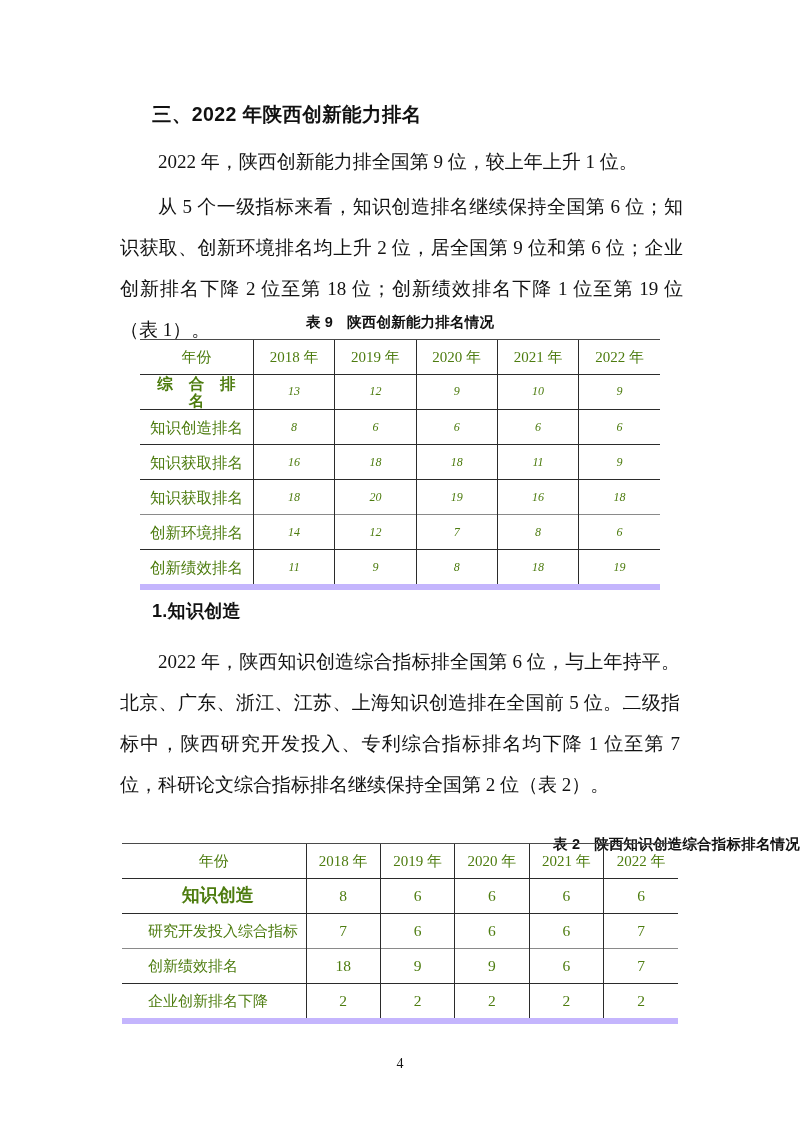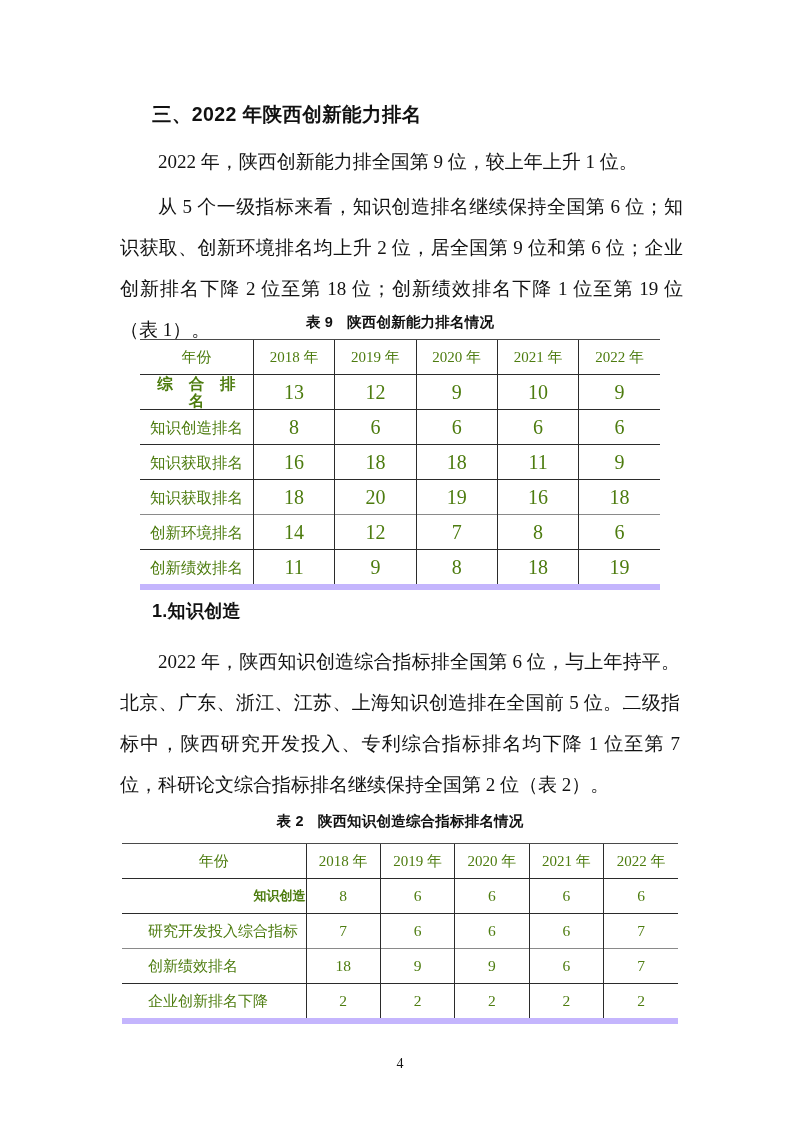--- a/index.html
+++ b/index.html
@@ -70,21 +70,21 @@
     width: 800px;
     left: 0;
     text-align: center;
     font-family: "Liberation Sans", "DejaVu Sans", sans-serif;
     font-weight: bold;
     font-size: 14.5px;
     letter-spacing: 0.2px;
     color: #111;
   }
   .tcap1 { top: 313px; }
-  .tcap2 { top: 812px; }
+  .tcap2 { top: 835px; text-align: right; }
   .tcap .capgap { display: inline-block; width: 14px; }
 
   
   table {
     position: absolute;
     border-collapse: collapse;
     font-family: "Liberation Serif", "DejaVu Serif", serif;
     font-size: 15px;
     color: #4d7c0f;
     table-layout: fixed;
@@ -119,35 +119,35 @@
   #table1 col.c0 { width: 113px; }
   #table1 col.cx { width: 81px;  }
   #table1 .yearcell { font-size: 15px; }
   #table1 .rowlabel { font-size: 15.5px; }
   #table1 .bold-spaced {
     font-weight: bold;
     letter-spacing: 6px;
     padding-left: 6px;
     font-size: 15.5px;
   }
-  #table1 td.num { font-size: 20px; }
+  #table1 td.num { font-size: 12px; font-style: italic; }
 
   
   #table2 {
     left: 122px;
     top: 843px;
     width: 556px;
   }
   #table2 col.c0 { width: 184px; }
   #table2 col.cx { width: 74.4px; }
   #table2 .lbl-bold {
     font-weight: bold;
-    text-align: right;
+    text-align: center;
     padding-left: 8px;
-    font-size: 13px;
+    font-size: 18px;
   }
   #table2 .lbl-sub {
     text-align: left;
     padding-left: 26px;
     font-size: 15px;
   }
   #table2 td.num { font-size: 15.5px; }
 
   
   .pageno {

